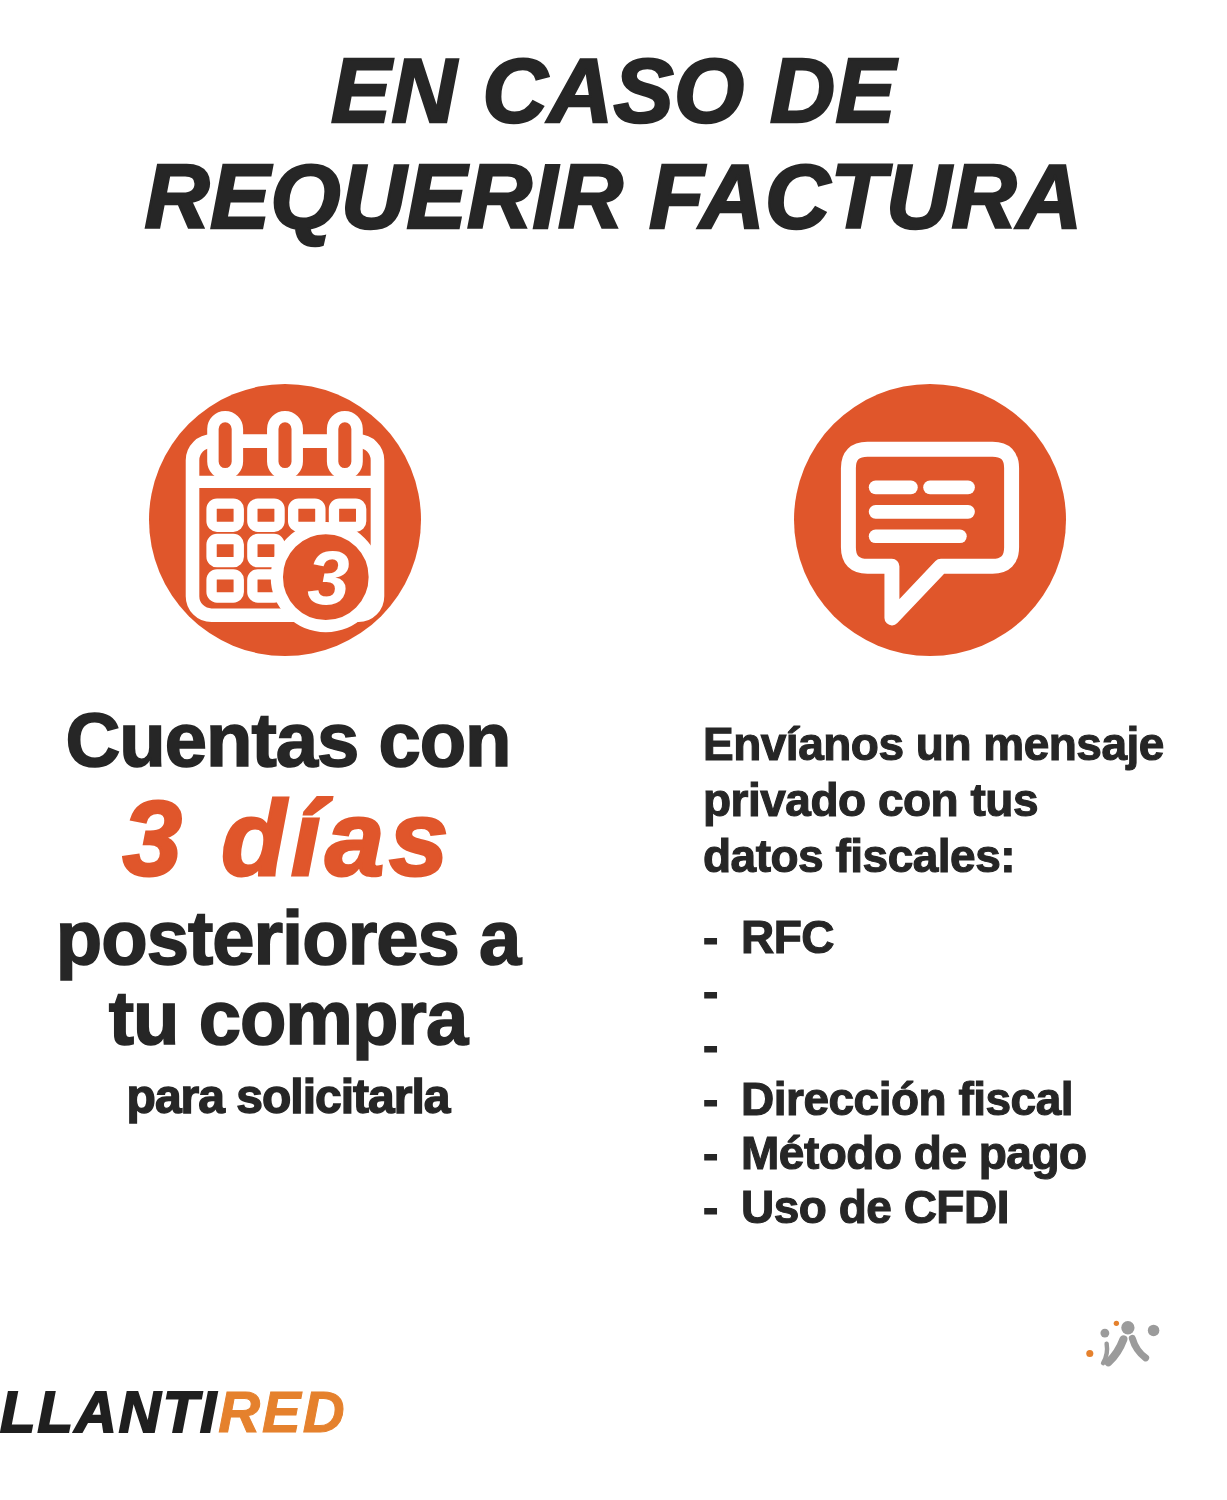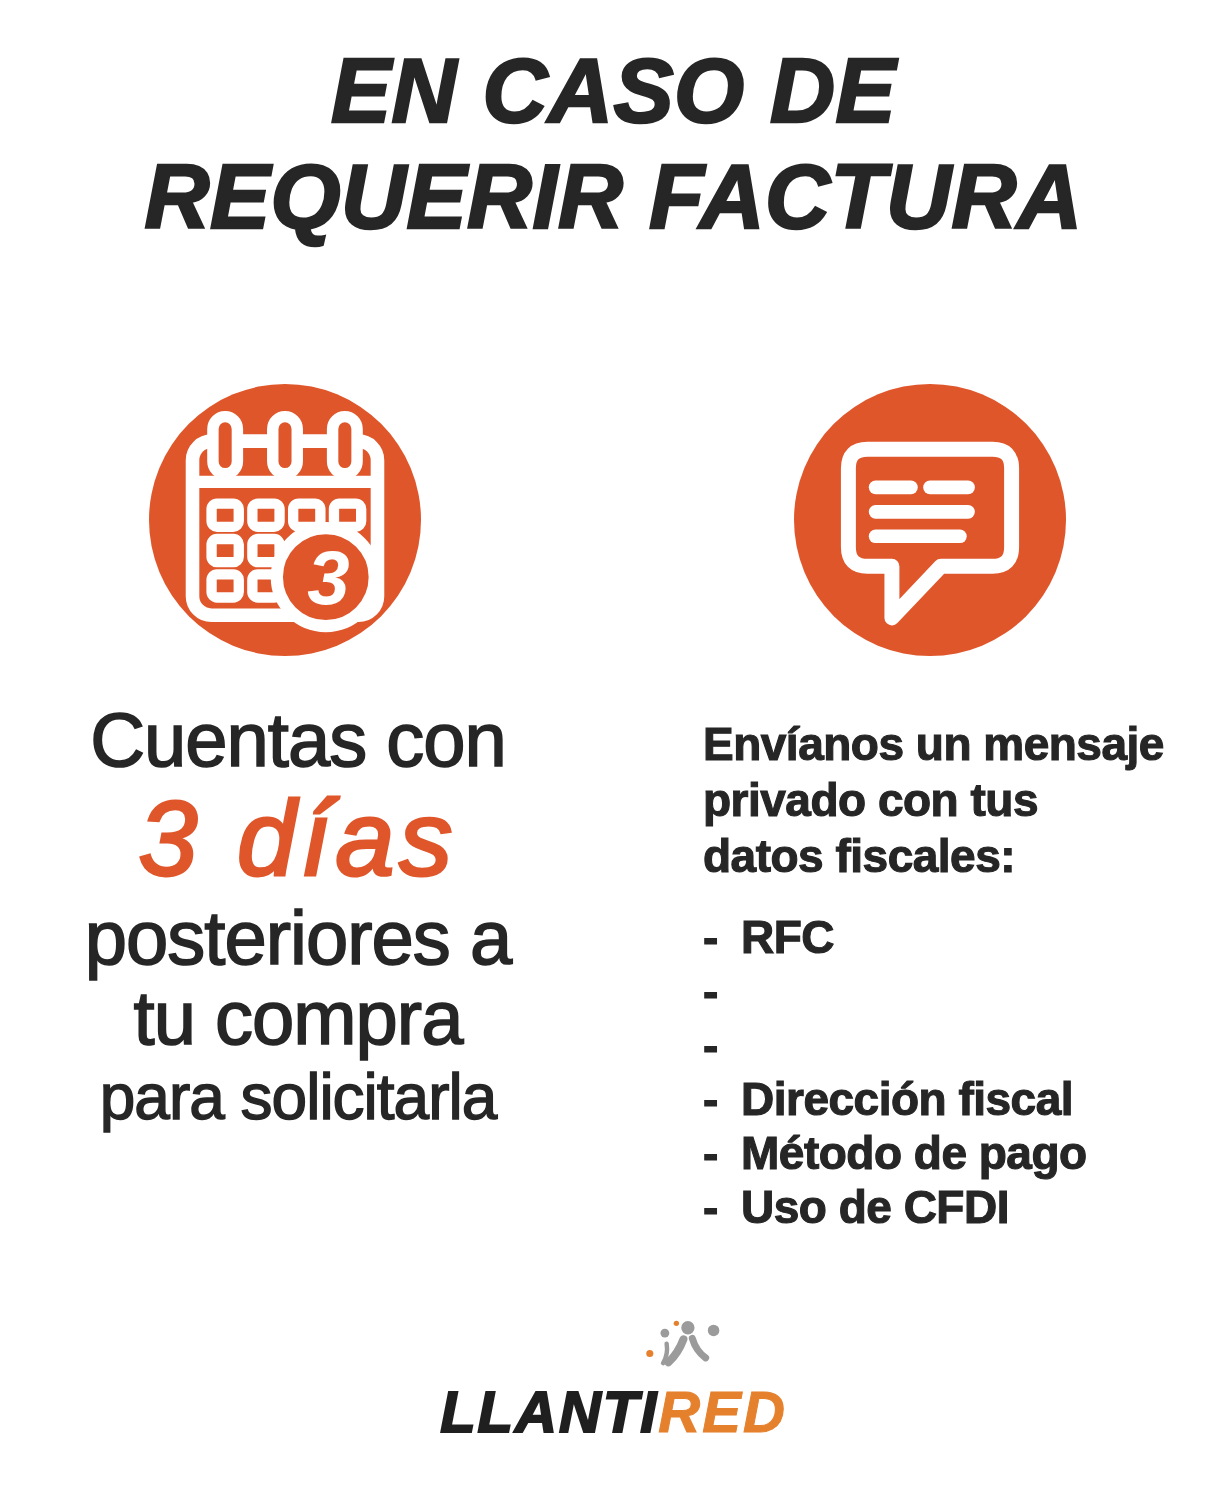--- a/index.html
+++ b/index.html
@@ -30,40 +30,40 @@
     width: 272px; height: 272px;
     border-radius: 50%;
     background: var(--accent, #E0562B);
   }
   .icon-circle.left  { left: 149px; }
   .icon-circle.right { left: 794px; }
   .icon-circle svg { position: absolute; inset: 0; width: 100%; height: 100%; }
 
   
   .left-text {
-    position: absolute; top: 700px; left: 18px; width: 560px;
+    position: absolute; top: 700px; left: 8px; width: 560px;
     text-align: center;
-    font-weight: normal;
+    font-weight: bold;
     color: var(--ink, #262626);
   }
   .lt-line {
     font-size: 76px; line-height: 80px;
     -webkit-text-stroke: 1.6px var(--ink, #262626);
     letter-spacing: -1px;
   }
   .lt-highlight {
     font-size: 106px; line-height: 112px;
     font-style: italic;
     color: var(--accent, #E0562B);
     -webkit-text-stroke: 3px var(--accent, #E0562B);
     letter-spacing: 5px;
     margin: 2px 0 4px 0;
   }
   .lt-small {
-    font-size: 64px; line-height: 78px;
+    font-size: 48px; line-height: 78px;
     -webkit-text-stroke: 1.4px var(--ink, #262626);
     letter-spacing: -1px;
   }
 
   
   .right-text {
     position: absolute; top: 716px; left: 703px; width: 490px;
     font-weight: bold;
     color: var(--ink, #262626);
   }
@@ -73,21 +73,21 @@
     display: flex; align-items: baseline;
     font-size: 46px; line-height: 54px;
     -webkit-text-stroke: 1.1px var(--ink, #262626);
     letter-spacing: -0.5px;
   }
   .fiscal-list .dash { width: 38px; flex: 0 0 auto; }
 
   
   .logo {
     position: absolute; top: 1326px; left: 0; width: 100%;
-    display: flex; flex-direction: column; align-items: center;
+    display: flex; flex-direction: column; 
   }
   .logo-inner { position: relative; }
   .logo-splash { position: absolute; top: -8px; right: 52px; width: 96px; height: 62px; }
   .logo-text {
     margin-top: 52px;
     font-style: italic; font-weight: bold;
     font-size: 58px; letter-spacing: 2px;
     white-space: nowrap;
   }
   .logo-black { color: #1F1F1F; -webkit-text-stroke: 2px #1F1F1F; }

